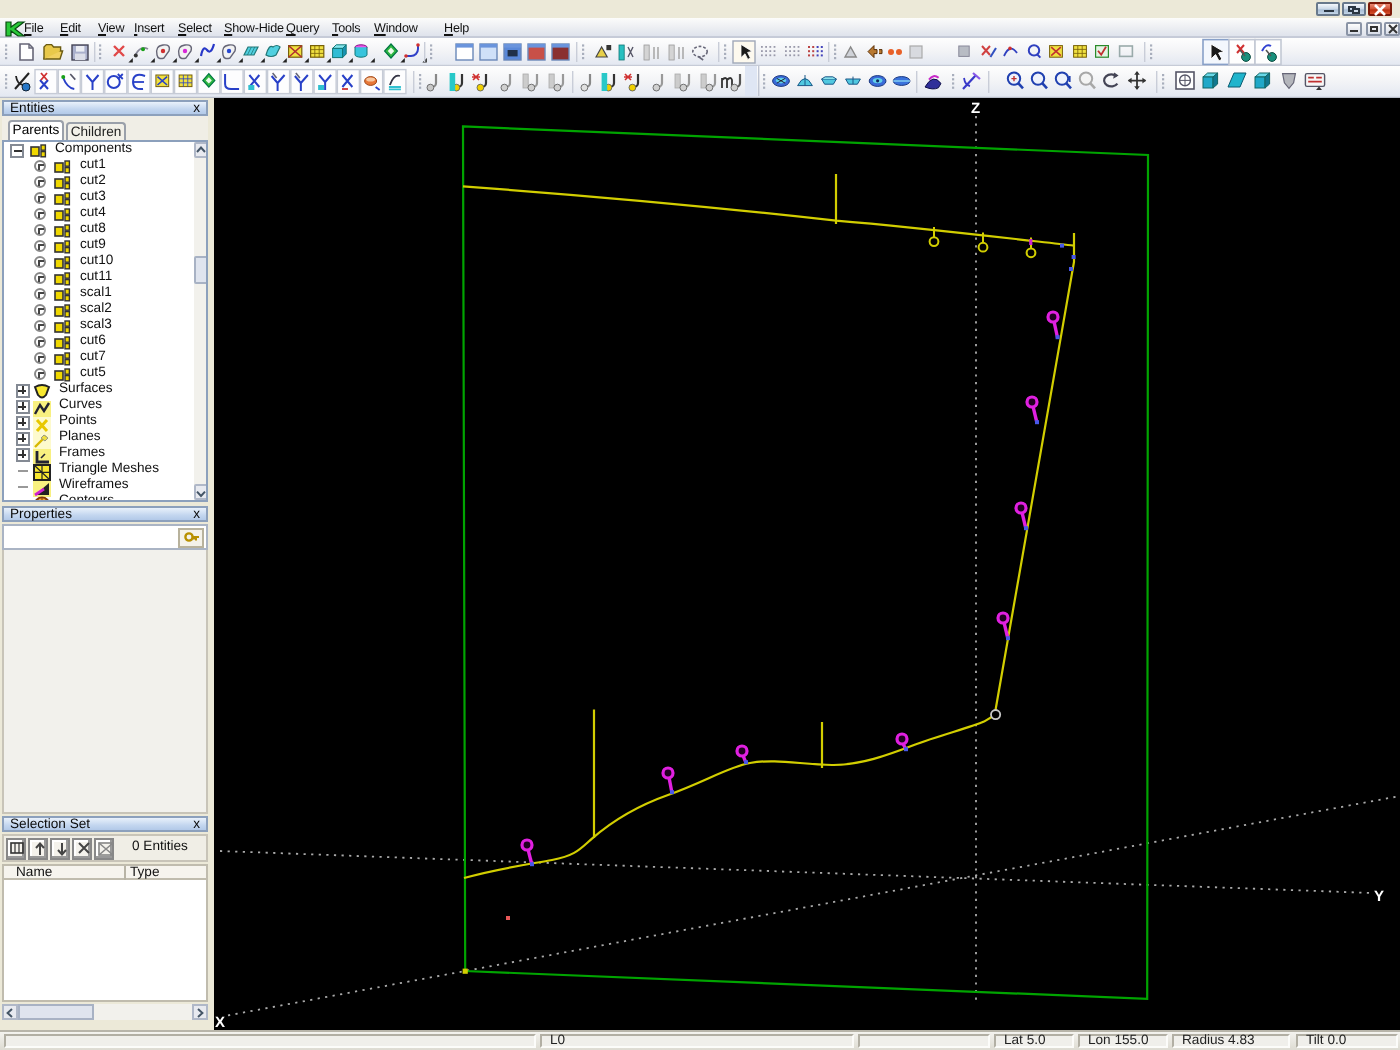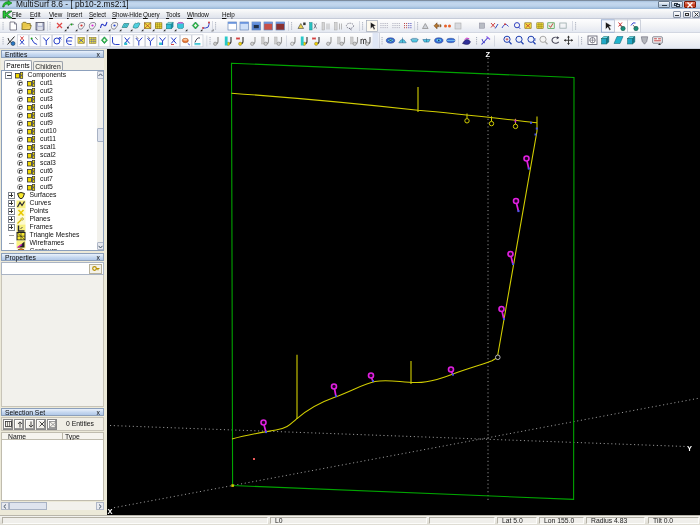--- a/index.html
+++ b/index.html
@@ -1,24 +1,18 @@
 <!DOCTYPE html>
 <html><head><meta charset="utf-8"><style>
 *{margin:0;padding:0;box-sizing:border-box}
 html,body{width:700px;height:525px;overflow:hidden}
 #w{position:relative;width:700px;height:525px;background:#ece9d8;font-family:"Liberation Sans",sans-serif;overflow:hidden}
 .a{position:absolute}
 </style></head><body>
 <div id="w">
-<div class="a" style="left:0;top:0;width:700px;height:9px;background:linear-gradient(180deg,#51565e 0px,#a8c2de 1px,#c4d8ee 3px,#bcd2ea 6px,#96b5d6 9px)">
-<svg class="a" style="left:1px;top:0" width="12" height="9" viewBox="0 0 12 9">
-<path d="M1.5 7 C2 3.5 4 1.5 7 1.8 L7 0.5 11 3 7 5.5 7 4 C5 3.8 3.5 5 3 7 Z" fill="#22c030" stroke="#0a5a12" stroke-width="0.5"></path>
-      </svg>
-<div class="a" style="left:16px;top:0px;font-size:8.4px;line-height:9.5px;color:#0d0d0d;white-space:nowrap">MultiSurf 8.6 - [ pb10-2.ms2:1]</div>
-</div>
 <div class="a" style="left:658px;top:1px;width:12px;height:7px;background:linear-gradient(180deg,#f4f8fc 0%,#cfdcea 45%,#aabfd6 60%,#c2d4e6 100%);border:1px solid #68798c;border-radius:1px"></div>
 <div class="a" style="left:671px;top:1px;width:12px;height:7px;background:linear-gradient(180deg,#f4f8fc 0%,#cfdcea 45%,#aabfd6 60%,#c2d4e6 100%);border:1px solid #68798c;border-radius:1px"></div>
 <div class="a" style="left:684px;top:1px;width:12px;height:7px;background:linear-gradient(180deg,#eb8a72 0%,#d4593c 45%,#bc3010 60%,#d4502c 100%);border:1px solid #7a1a08;border-radius:1px"></div>
 <div class="a" style="left:661.5px;top:4.5px;width:5px;height:1.2px;background:#2a3642"></div>
 <div class="a" style="left:674px;top:2.5px;width:4px;height:3.5px;border:1px solid #2a3642"></div>
 <div class="a" style="left:676px;top:4px;width:4px;height:3px;border:1px solid #2a3642;background:#cfdcea"></div>
 <svg class="a" style="left:687px;top:2px" width="6" height="6">
       <path d="M0.5 0.5 L5.5 5.5 M5.5 0.5 L0.5 5.5" stroke="#fff" stroke-width="1.3"></path>
     </svg>
 <div class="a" style="left:0;top:9px;width:700px;height:10px;background:linear-gradient(180deg,#fcfcfb 0%,#eceef2 55%,#dfe3ec 100%);border-bottom:1px solid #c6cbd8">

